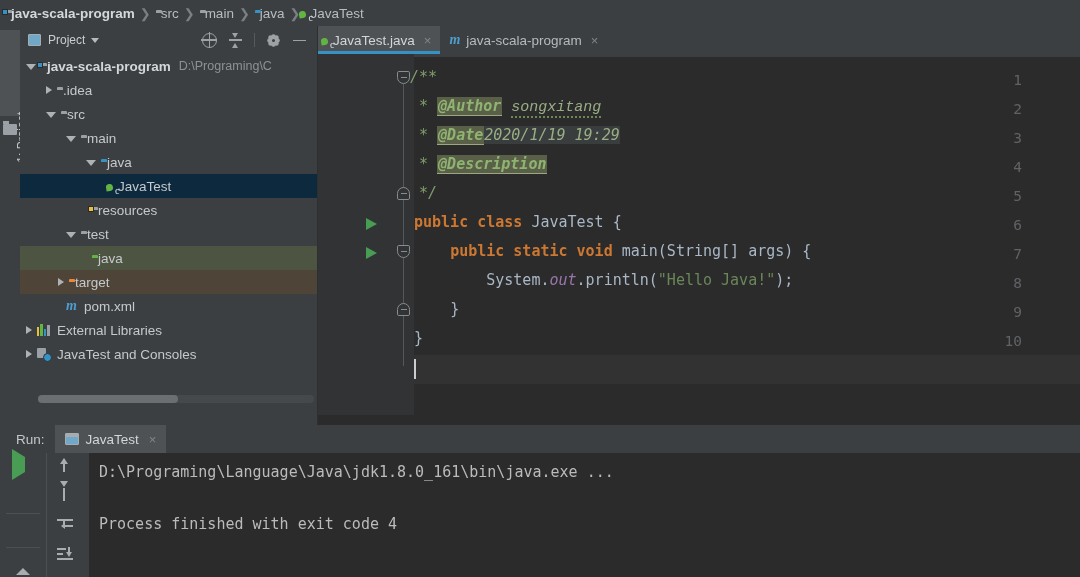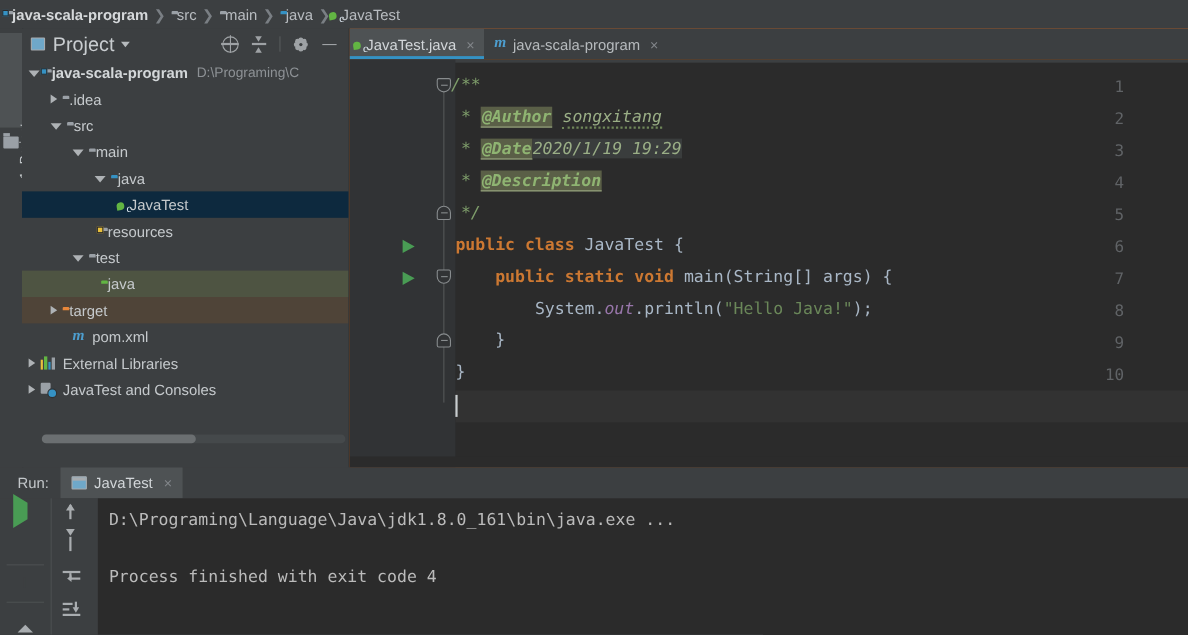--- a/index.html
+++ b/index.html
@@ -42,21 +42,21 @@
   .stripbtn span{display:block;transform:rotate(-90deg) translate(-100%,0);transform-origin:0 0;
                  position:absolute;left:15px;top:82px;white-space:nowrap;font-size:12px;color:#c3c7ca;}
   .stripico{position:absolute;left:3px;top:98px;width:14px;height:11px;background:#9aa0a6;border-radius:1px;}
   .stripico:before{content:"";position:absolute;left:0;top:-3px;width:6px;height:3px;background:#9aa0a6;}
 
   
   .proj{position:absolute;left:20px;top:26px;width:297px;height:399px;background:#3c3f41;}
   .projhead{height:28px;display:flex;align-items:center;padding:0 4px 0 8px;}
   .projhead .pico{width:13px;height:12px;border:1.6px solid #a7acb0;border-radius:1px;box-sizing:border-box;
                   background:#6fa8c9;margin-right:7px;}
-  .projhead .ptitle{font-size:18px;color:#c9cdd0;margin-right:6px;}
+  .projhead .ptitle{font-size:12px;color:#c9cdd0;margin-right:6px;}
   .caret{width:0;height:0;border-left:4px solid transparent;border-right:4px solid transparent;border-top:5px solid #b6babd;}
   .projhead .tools{margin-left:auto;display:flex;align-items:center;gap:11px;padding-right:6px;}
   .tbtn{width:15px;height:15px;position:relative;opacity:.85;}
   .t-locate{border:1.5px solid #b0b4b7;border-radius:50%;box-sizing:border-box;}
   .t-locate:before,.t-locate:after{content:"";position:absolute;background:#b0b4b7;}
   .t-locate:before{left:5.5px;top:-2px;width:1.5px;height:16px;}
   .t-locate:after{left:-2px;top:5.5px;width:16px;height:1.5px;}
   .t-collapse:before{content:"";position:absolute;left:1px;top:6.5px;width:13px;height:1.6px;background:#b0b4b7;}
   .t-collapse:after{content:"";position:absolute;left:4px;top:0px;width:0;height:0;
                     border-left:3.5px solid transparent;border-right:3.5px solid transparent;border-top:5px solid #b0b4b7;}
@@ -84,21 +84,21 @@
   .clockico{width:14px;height:13px;position:relative;flex:none;}
   .clockico .sq{position:absolute;left:0;top:0;width:9px;height:10px;background:#9aa0a6;border-radius:1px;}
   .clockico .cl{position:absolute;right:-1px;bottom:-1px;width:9px;height:9px;border-radius:50%;background:#3592c4;border:1px solid #2f3234;box-sizing:border-box;}
   .imlico{width:12px;height:13px;background:#9aa0a6;border-radius:1px;position:relative;flex:none;}
   .imlico:after{content:"";position:absolute;right:-1px;bottom:-1px;width:5px;height:5px;background:#cfcfcf;}
   .hscroll{position:absolute;left:18px;bottom:6px;width:140px;height:8px;background:#6b6f71;border-radius:4px;}
   .hstrack{position:absolute;left:18px;bottom:6px;width:276px;height:8px;background:#45494b;border-radius:4px;}
   .panelsep{position:absolute;left:317px;top:26px;width:1px;height:399px;background:#2d2f30;}
 
   
-  .edit{position:absolute;left:318px;top:26px;width:762px;height:399px;background:#f97316;}
+  .edit{position:absolute;left:318px;top:26px;width:762px;height:399px;background:#84cc16;}
   .tabs{height:28px;background:#3c3f41;display:flex;align-items:stretch;}
   .tab{display:flex;align-items:center;gap:6px;padding:0 9px;position:relative;font-size:13.5px;color:#b6babd;}
   .tab.active{background:#4e5254;color:#d2d6d9;}
   .tab.active:after{content:"";position:absolute;left:0;right:0;bottom:0;height:3px;background:#3592c4;}
   .tabx{color:#82868a;font-size:13px;margin-left:3px;}
   .code{position:relative;height:371px;background:#2b2b2b;overflow:hidden;
         font-family:"DejaVu Sans Mono","Liberation Mono",monospace;font-size:15px;}
   .gutter{position:absolute;left:0;top:0;width:96px;height:100%;background:#313335;}
   .ln{position:absolute;right:58px;color:#606366;font-size:14.5px;text-align:right;width:30px;}
   .runarrow{position:absolute;left:48px;width:0;height:0;
@@ -112,21 +112,21 @@
   .curline{position:absolute;left:96px;right:0;height:29px;background:#323232;}
   .caret2{position:absolute;width:1.6px;height:20px;background:#c8cdd0;}
   .cmt{color:#7f9e6b;font-style:italic;}
   .tag{color:#8fb472;font-style:italic;font-weight:bold;background:#5a5f47;
        border-bottom:1px solid #9aa882;padding:0 1px;}
   .tagv{color:#9aae86;font-style:italic;}
   .kw{color:#cc7832;font-weight:bold;}
   .plain{color:#a9b7c6;}
   .str{color:#6a8759;}
   .fld{color:#9876aa;font-style:italic;}
-  .wavy{border-bottom:2px dotted #6f8659;}
+  .wavy{border-bottom:2px dotted #6f8659;font-family:Liberation Mono, monospace;}
   .dchunk{background:#3a3d3d;}
   .etop{position:absolute;left:0;right:0;top:0;height:3px;background:#3c3f41;}
   .ebot{position:absolute;left:0;right:0;bottom:0;height:10px;background:#2b2b2b;}
 
   
   .runpanel{position:absolute;left:0;top:425px;width:1080px;height:152px;background:#3c3f41;}
   .runhead{height:28px;display:flex;align-items:center;}
   .runlbl{font-size:13.5px;color:#c3c7ca;padding:0 10px 0 16px;}
   .runtab{display:flex;align-items:center;gap:7px;background:#4e5254;height:28px;padding:0 10px;font-size:13.5px;color:#d2d6d9;}
   .runtabico{width:14px;height:12px;border:1.5px solid #a7acb0;box-sizing:border-box;border-radius:1px;background:#6fa8c9;position:relative;}
@@ -258,21 +258,21 @@
         <span class="arr down"></span>
         <span class="ico"><span class="fold"></span></span>
         <span>test</span>
       </div>
 
       <div class="row hl-test" style="padding-left:72px">
         <span class="ico"><span class="fold green"></span></span>
         <span>java</span>
       </div>
 
-      <div class="row hl-target" style="padding-left:26px">
+      <div class="row hl-target" style="padding-left:38px">
         <span class="arr"></span>
         <span class="ico"><span class="fold orange"></span></span>
         <span>target</span>
       </div>
 
 
       <div class="row" style="padding-left:46px">
         <span class="mvn">m</span>
         <span style="margin-left:7px">pom.xml</span>
       </div>

